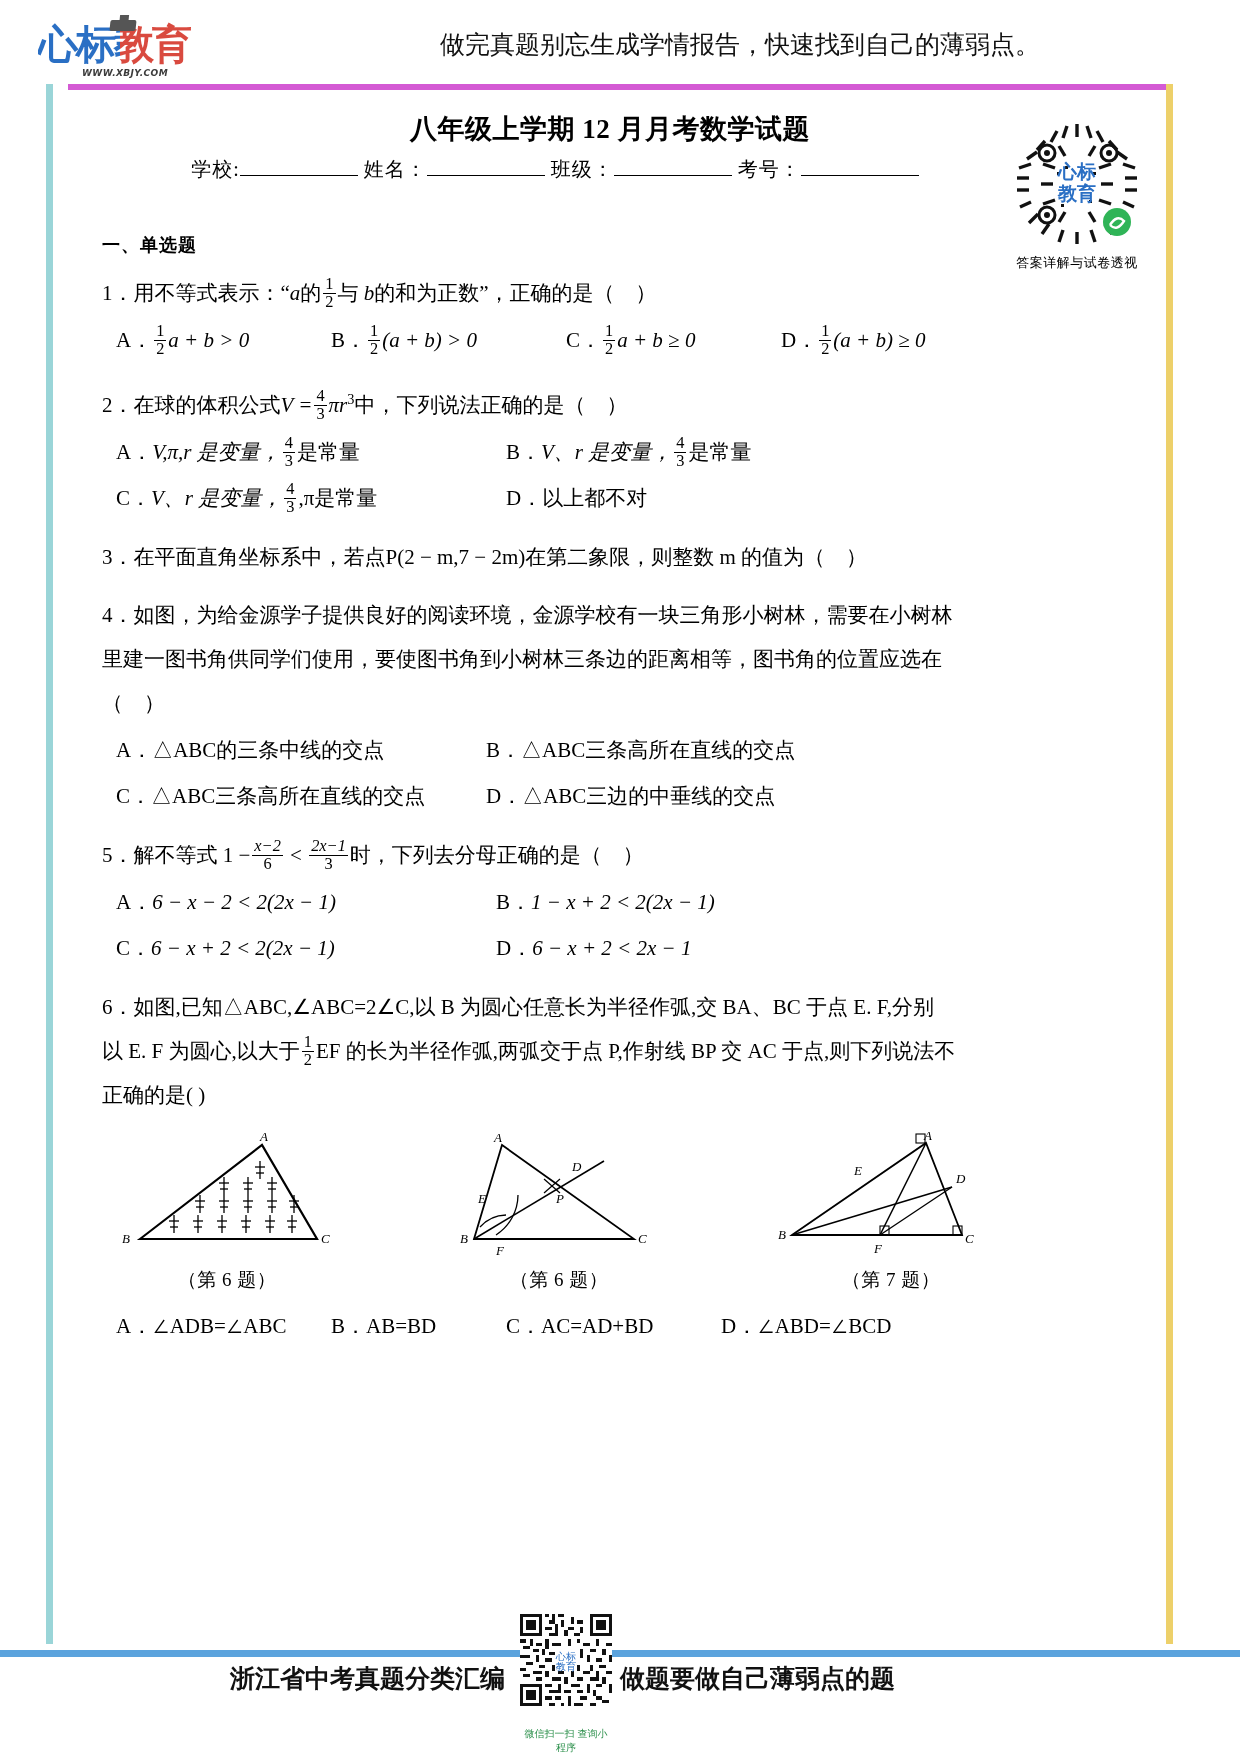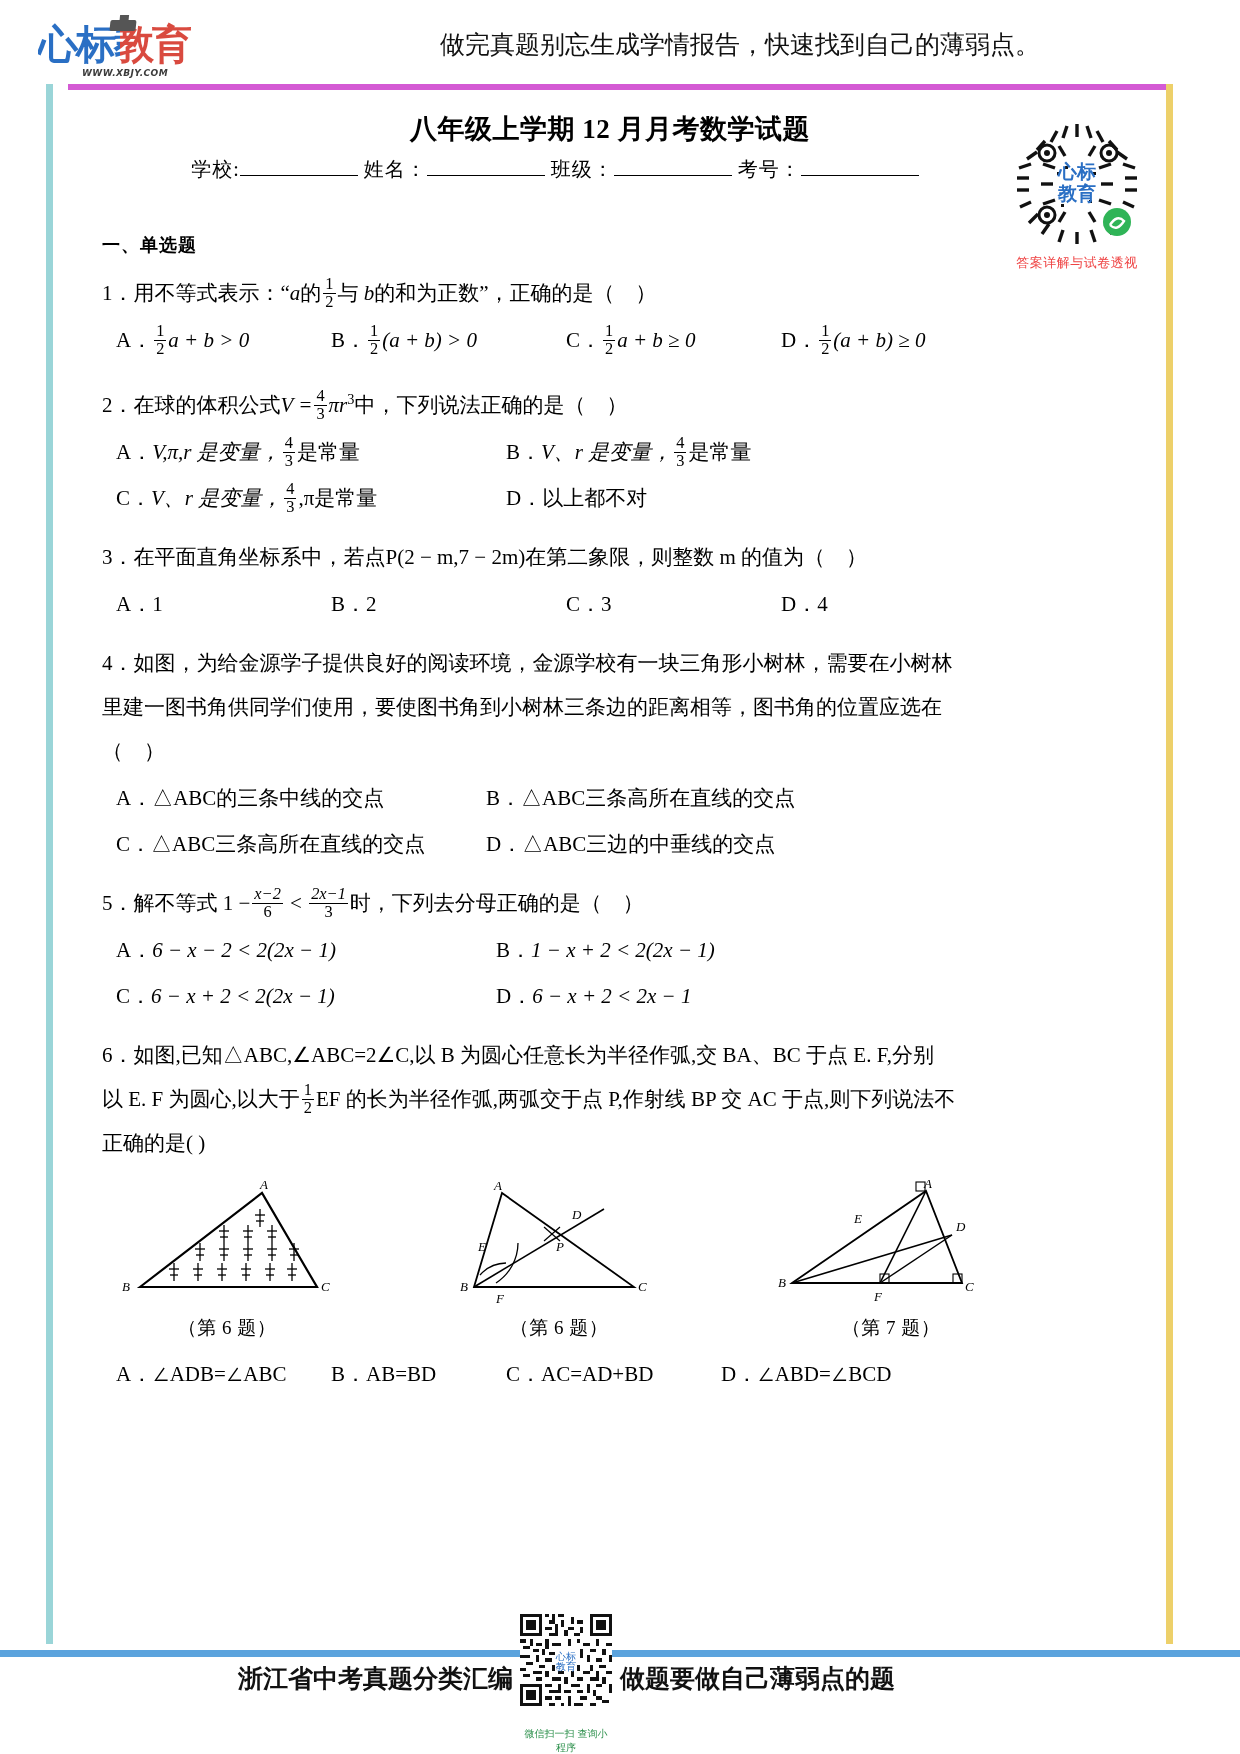--- a/index.html
+++ b/index.html
@@ -67,21 +67,21 @@
   .fill-line u{text-decoration:none;border-bottom:1.6px solid #000;display:inline-block;min-width:118px;}
 
   
   .qr-block{
     position:absolute;right:8px;top:24px;width:150px;text-align:center;
   }
   .qr-circle{
     position:relative;width:128px;height:128px;margin:0 auto;
   }
   .qr-caption{
-    font-size:13px;margin-top:6px;letter-spacing:.5px;color:#ef4444;
+    font-size:13px;margin-top:6px;letter-spacing:.5px;color:#000000;
   }
 
   
   .section-head{
     font-weight:bold;font-size:18px;margin:50px 0 4px 42px;letter-spacing:1px;
   }
   .q{
     font-size:21px;line-height:44px;margin:14px 0 0 42px;
   }
   .q .stem{display:block;}
@@ -114,21 +114,21 @@
   .fig .cap{font-size:19px;margin-top:2px;letter-spacing:.5px;}
 
   
   .footer{
     position:absolute;left:0;top:1640px;width:1240px;height:114px;
   }
   .footer-rule{
     position:absolute;left:0;top:10px;width:1240px;height:7px;background:#5ba3dd;
   }
   .footer-left{
-    position:absolute;left:238px;top:22px;
+    position:absolute;left:230px;top:22px;
     font-family:"DejaVu Sans", sans-serif;
     font-size:25px;font-weight:bold;color:#111;white-space:nowrap;
   }
   .footer-right{
     position:absolute;left:620px;top:22px;
     font-family:"DejaVu Sans", sans-serif;
     font-size:25px;font-weight:bold;color:#111;white-space:nowrap;
   }
   .footer-qr{
     position:absolute;left:520px;top:-26px;width:92px;text-align:center;
@@ -246,25 +246,20 @@
       <span class="opt w-half-l"><span>A．</span><span class="mi">V,π,r 是变量，</span><span class="frac"><span class="num">4</span><span class="den">3</span></span><span>是常量</span></span><span class="opt"><span>B．</span><span class="mi">V、r 是变量，</span><span class="frac"><span class="num">4</span><span class="den">3</span></span><span>是常量</span></span>
     </span>
     <span class="row">
       <span class="opt w-half-l"><span>C．</span><span class="mi">V、r 是变量，</span><span class="frac"><span class="num">4</span><span class="den">3</span></span><span>,π是常量</span></span><span class="opt"><span>D．</span><span>以上都不对</span></span>
     </span>
   </div>
 
   <div class="q">
     <span class="stem">
       <span>3．</span><span>在平面直角坐标系中，若点P(2 − m,7 − 2m)在第二象限，则整数 m 的值为（　）</span>
-    </span>
-  </div>
-  <div class="opts">
-    <span class="row">
-      <span class="opt c-a"><span>A．</span><span>1</span></span><span class="opt c-b"><span>B．</span><span>2</span></span><span class="opt c-c"><span>C．</span><span>3</span></span><span class="opt"><span>D．</span><span>4</span></span>
     </span>
   </div>
 
   <div class="q">
     <span class="stem"><span>4．</span><span>如图，为给金源学子提供良好的阅读环境，金源学校有一块三角形小树林，需要在小树林</span></span>
     <span class="stem">里建一图书角供同学们使用，要使图书角到小树林三条边的距离相等，图书角的位置应选在</span>
     <span class="stem">（　）</span>
   </div>
   <div class="opts">
     <span class="row">

